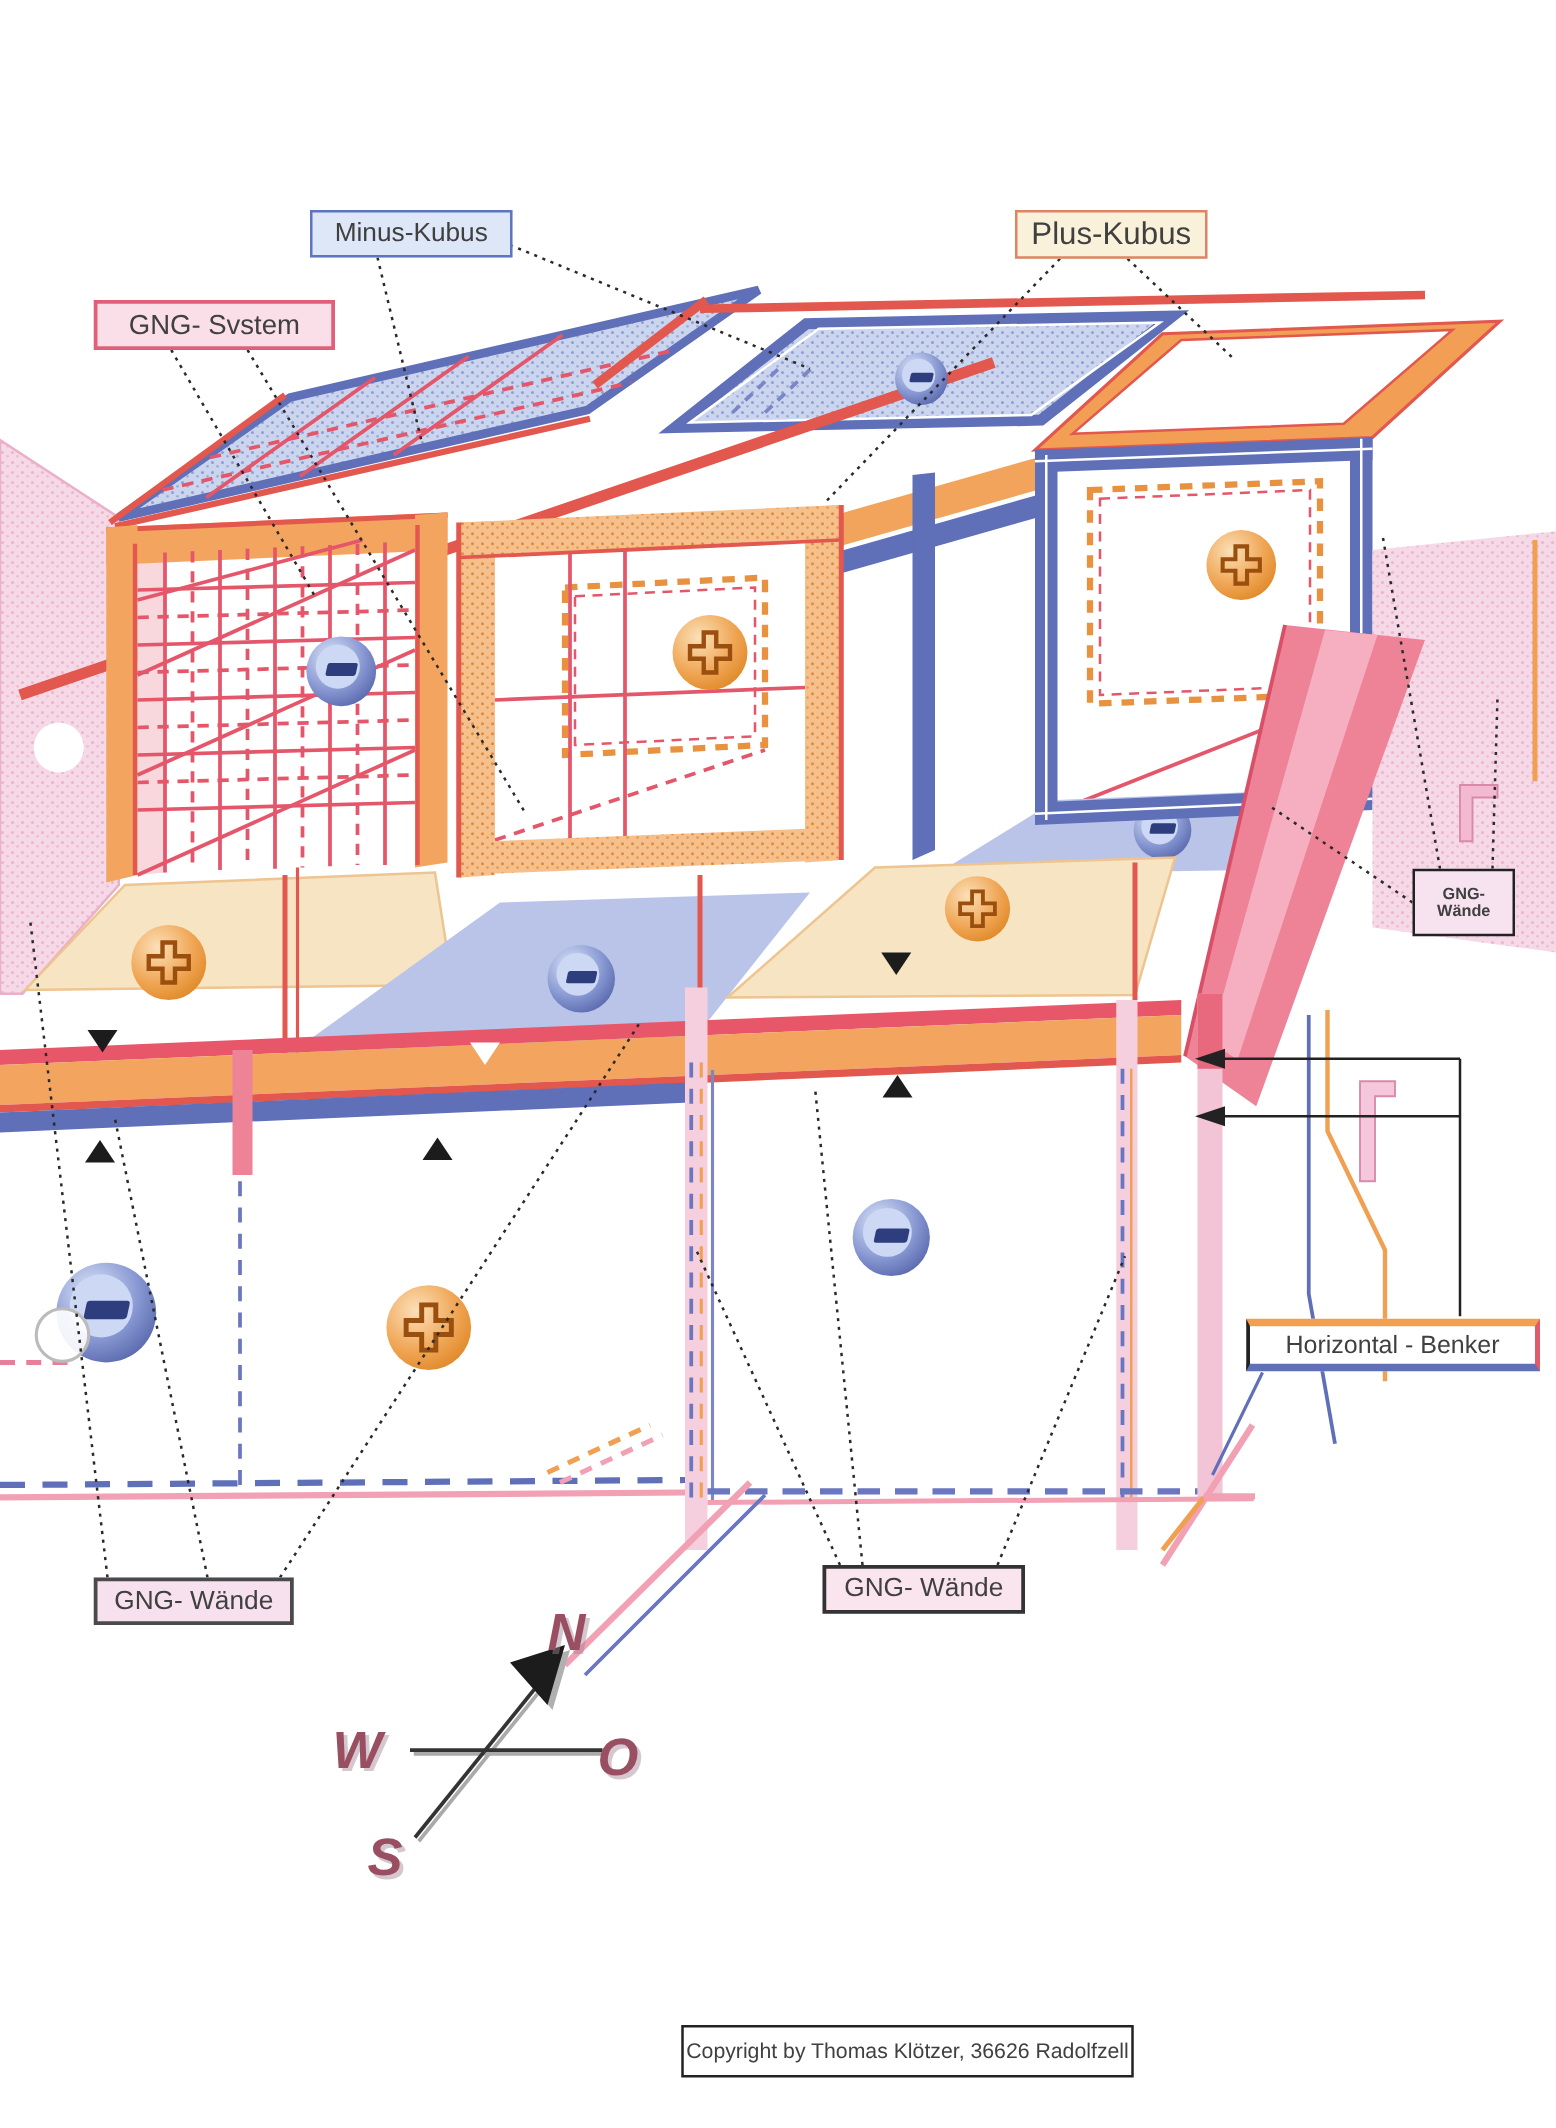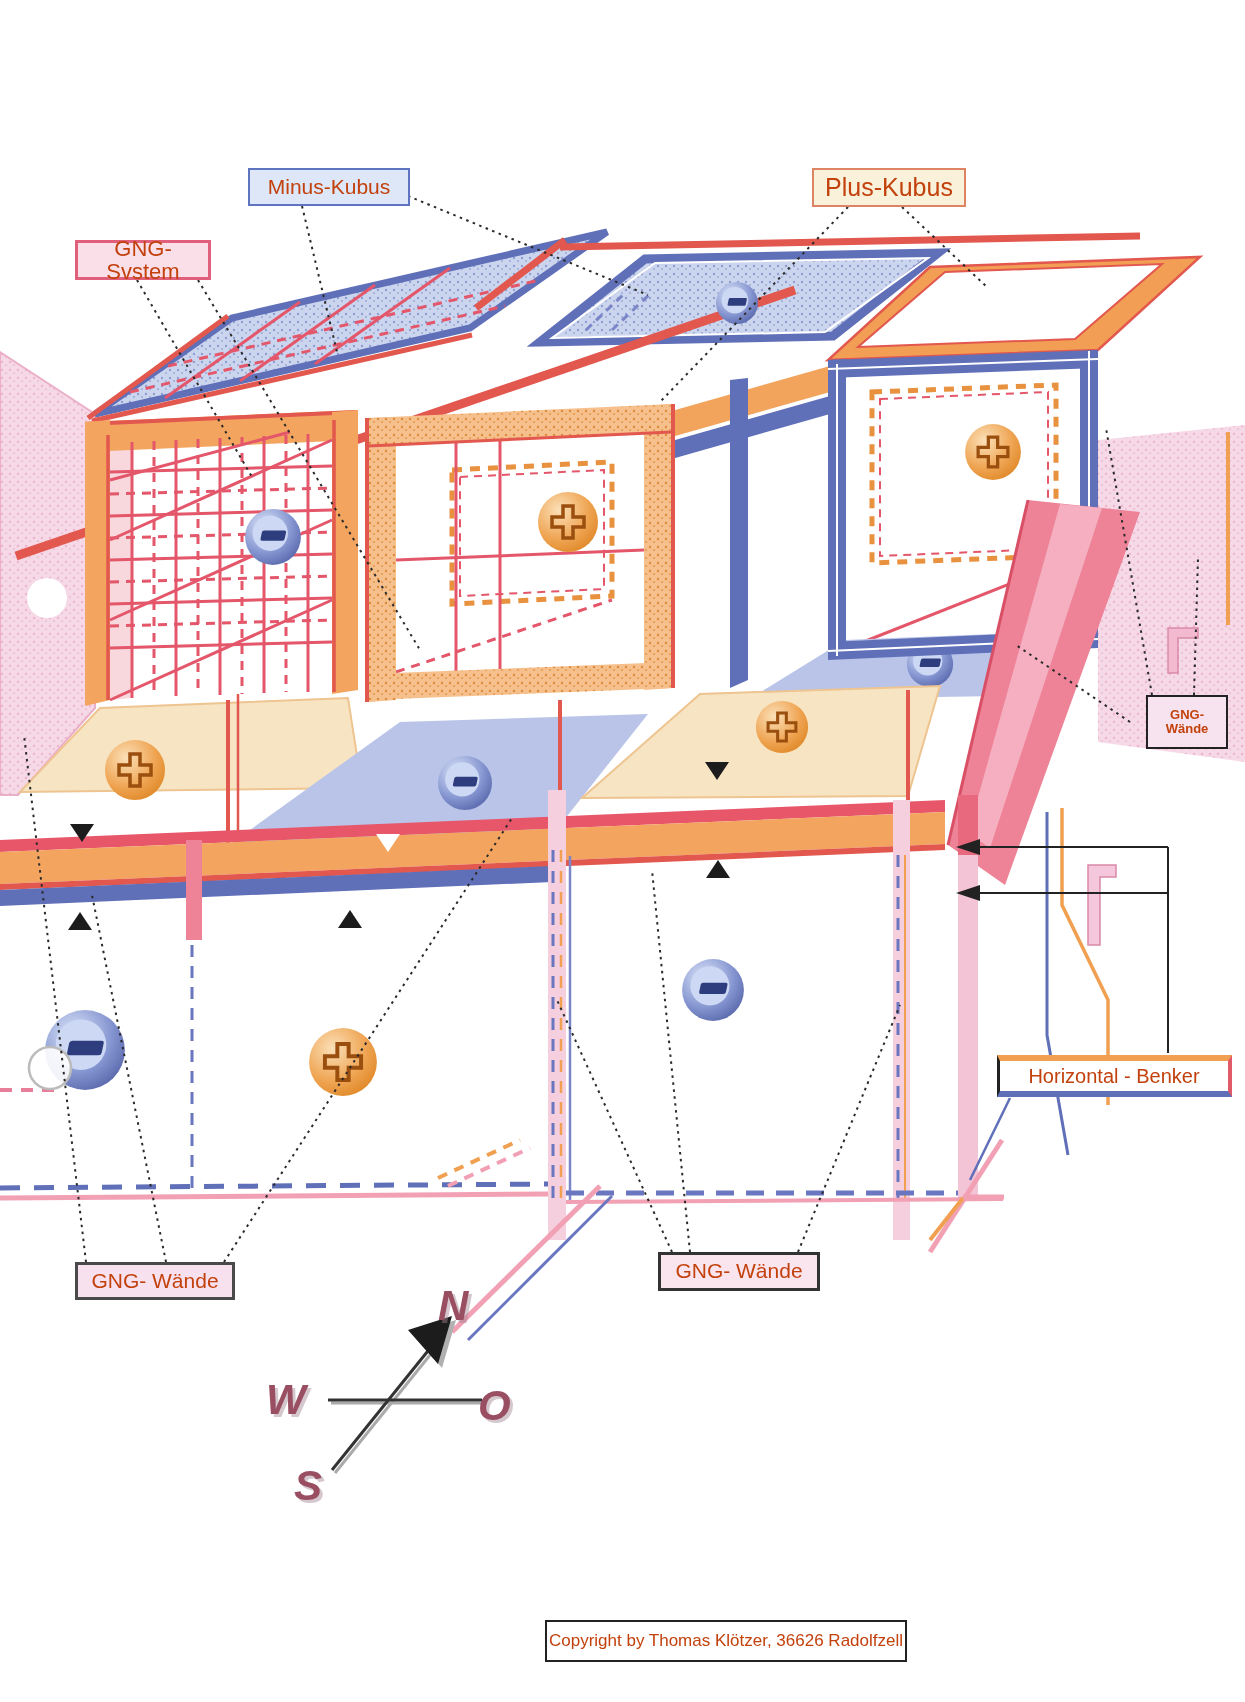--- a/index.html
+++ b/index.html
@@ -1,28 +1,28 @@
 <!DOCTYPE html>
 <html><head>
 <meta charset="utf-8">
 <style>
   html,body{margin:0;padding:0;background:#ffffff;}
   #canvas{position:relative;width:1245px;height:1702px;background:#fff;overflow:hidden;
           font-family:"Liberation Sans",sans-serif;}
   #scene{position:absolute;left:0;top:0;}
   .lbl{position:absolute;display:flex;align-items:center;justify-content:center;
-       text-align:center;color:#c2410c;box-sizing:border-box;line-height:1.05;}
+       text-align:center;color:#404040;box-sizing:border-box;line-height:1.05;}
   .lbl-minus{left:248px;top:168px;width:162px;height:38px;background:#dde7f7;
        border:2px solid #5f74c0;font-size:21px;}
   .lbl-plus{left:812px;top:168px;width:154px;height:39px;background:#f9f1da;
        border:2px solid #dd8465;font-size:25px;}
-  .lbl-gng-sys{left:75px;top:240px;width:136px;height:40px;background:#fadfe9;
+  .lbl-gng-sys{left:75px;top:240px;width:193px;height:40px;background:#fadfe9;
        border:3px solid #e0607c;font-size:22px;}
   .lbl-gng-r{left:1130px;top:695px;width:82px;height:54px;background:#f7e3ef;
-       border:2px solid #222;font-size:13px;font-weight:bold;flex-direction:column;margin-left:16px;}
+       border:2px solid #222;font-size:13px;font-weight:bold;flex-direction:column;}
   .lbl-hb{left:997px;top:1055px;width:235px;height:42px;background:#fff;
        border-left:3px solid #222;border-right:4px solid #e05a6a;
        border-top:6px solid #f0a050;border-bottom:6px solid #5f6fb8;font-size:20px;}
   .lbl-gng-bl{left:75px;top:1262px;width:160px;height:38px;background:#f8e1ee;
        border:3px solid #4a4a4a;font-size:21px;}
   .lbl-gng-bm{left:658px;top:1252px;width:162px;height:39px;background:#fae4ee;
        border:3px solid #333;font-size:21px;}
   .lbl-copy{left:545px;top:1620px;width:362px;height:42px;background:#fff;
        border:2px solid #222;font-size:17px;}
   .cdir{position:absolute;font-size:42px;font-weight:bold;font-style:italic;

